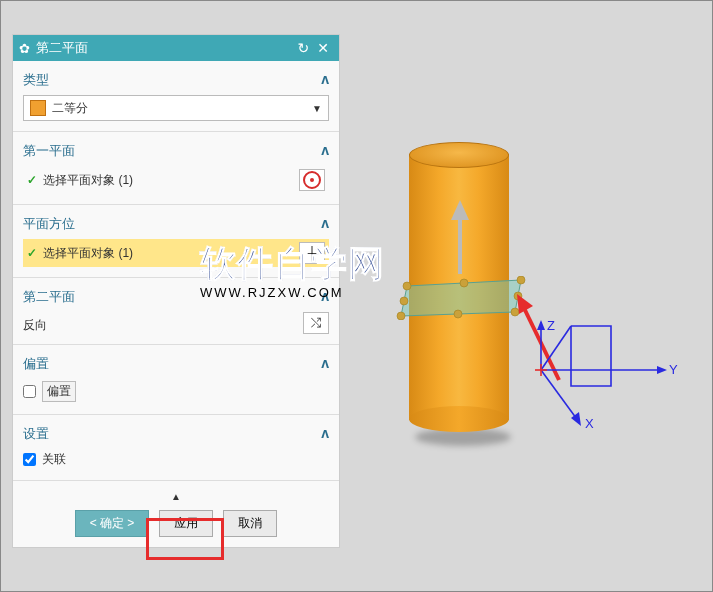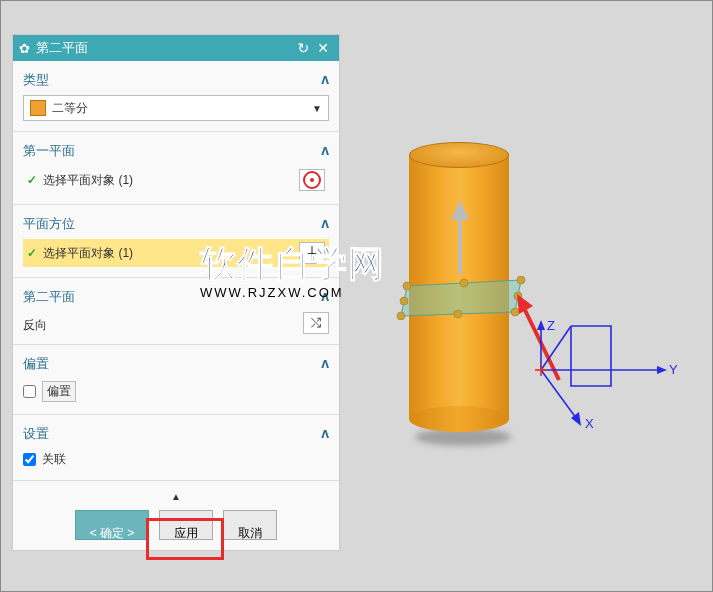--- a/index.html
+++ b/index.html
@@ -30,21 +30,21 @@
 .orient-row { display: flex; align-items: flex-end; justify-content: space-between; font-size: 12px; color: #333; }
 .orient-row .swapbtn { width: 26px; height: 22px; border: 1px solid #bbb; background: #fff; display: flex; align-items: center; justify-content: center; cursor: pointer; font-size: 13px; }
 
 .check-row { display: flex; align-items: center; gap: 6px; font-size: 12px; color: #333; padding: 2px 0; }
 .check-row input { cursor: pointer; }
 .check-row .boxed { border: 1px solid #bbb; padding: 1px 4px; background: #f3f3f3; }
 
 .footer { padding: 10px 0; display: flex; flex-direction: column; align-items: center; gap: 8px; }
 .footer .tri { font-size: 10px; color: #333; }
 .footer .btns { display: flex; gap: 10px; }
-.footer button { height: 27px; padding: 14px 14px; font-size: 12px; border: 1px solid #aaa; background: #eaeaea; cursor: pointer; }
+.footer button { height: 27px; padding: 4px 14px; font-size: 12px; border: 1px solid #aaa; background: #eaeaea; cursor: pointer; }
 .footer button.primary { background: #6bb5bd; color: #fff; border-color: #5aa0a8; }
 
 .redbox { position: absolute; border: 3px solid #e62c2c; pointer-events: none; }
 
 .viewport { position: absolute; left: 355px; top: 0; right: 0; bottom: 78px; }
 .cylinder { position: absolute; left: 54px; top: 142px; width: 100px; height: 290px; }
 .cyl-body { position: absolute; left: 0; top: 12px; width: 100px; height: 266px; background: linear-gradient(90deg, #d88a15 0%, #f4a82a 30%, #f8b840 50%, #f4a82a 70%, #d88a15 100%); }
 .cyl-top { position: absolute; left: 0; top: 0; width: 100px; height: 26px; border-radius: 50%; background: radial-gradient(ellipse at 50% 40%, #f6b84a, #d88a15); border: 1px solid #b87410; }
 .cyl-bot { position: absolute; left: 0; top: 264px; width: 100px; height: 26px; border-radius: 50%; background: linear-gradient(90deg, #d88a15, #f4a82a, #d88a15); }
 .cyl-bot-shadow { position: absolute; left: 6px; top: 286px; width: 96px; height: 18px; border-radius: 50%; background: rgba(0,0,0,0.25); filter: blur(3px); }

